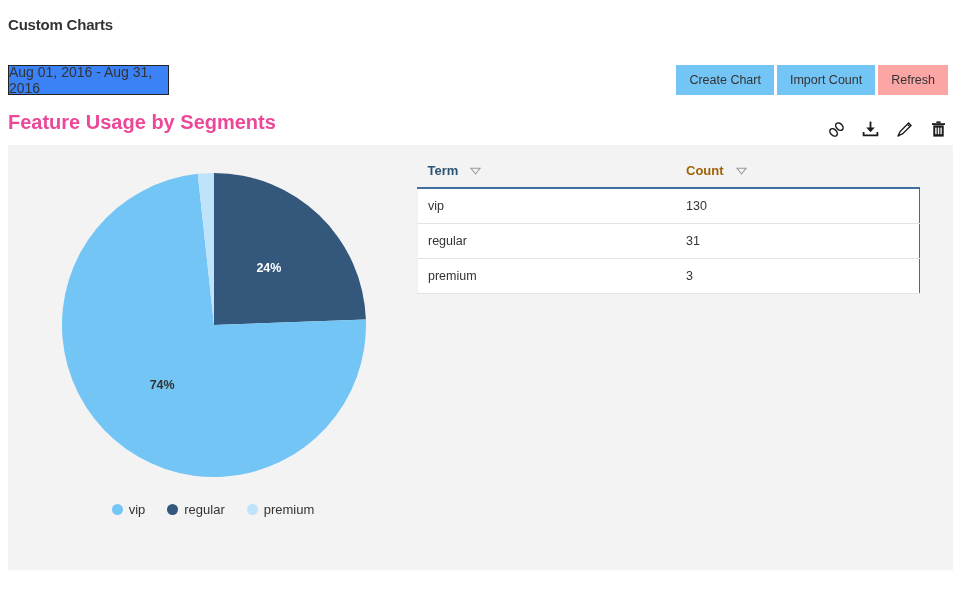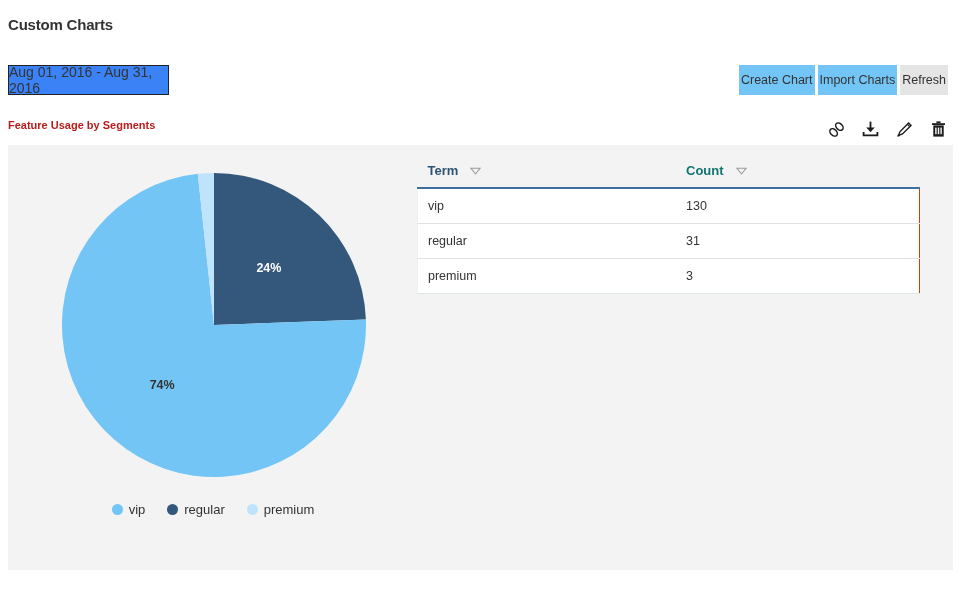--- a/index.html
+++ b/index.html
@@ -50,38 +50,38 @@
     align-items: stretch;
     gap: 3px;
   }
   .tbtn {
     height: 30px;
     display: flex;
     align-items: center;
     justify-content: center;
     font-size: 12.5px;
     color: #333333;
-    padding: 0 2px;
+    padding: 0 13px;
     box-sizing: border-box;
     cursor: pointer;
     border: none;
     font-family: "Liberation Sans", sans-serif;
     white-space: nowrap;
   }
   .tbtn.primary { background: #73c5f6; }
   .tbtn.light   { background: #c2e6fc; }
 
   
   #chart-title {
     position: absolute;
     left: 8px;
-    top: 119px;
-    font-size: 11px;
+    top: 111px;
+    font-size: 20px;
     font-weight: bold;
-    color: #b91c1c;
+    color: #ec4899;
   }
   #chart-icons {
     position: absolute;
     right: 13px;
     top: 118px;
     display: flex;
     align-items: center;
     gap: 14px;
   }
   .icon-btn {
@@ -192,22 +192,22 @@
 <body>
 
 <div id="page-title">Custom Charts</div>
 
 <div id="date-range">
   <span>Aug 01, 2016 - Aug 31, 2016</span>
 </div>
 
 <div id="toolbar">
   <button class="tbtn primary" style="background: rgb(115, 197, 246);">Create Chart</button>
-  <button class="tbtn primary" style="background: rgb(115, 197, 246);">Import Charts</button>
-  <button class="tbtn light" style="background: #e5e5e5;">Refresh</button>
+  <button class="tbtn primary" style="background: rgb(115, 197, 246);">Import Count</button>
+  <button class="tbtn light" style="background: #fca5a5;">Refresh</button>
 </div>
 
 <div id="chart-title">Feature Usage by Segments</div>
 
 <div id="chart-icons">
   <div class="icon-btn" title="link">
     <svg width="19" height="19" viewBox="0 0 19 19">
       <g fill="none" stroke="#1b1b1b" stroke-width="1.5">
         <ellipse cx="6.6" cy="12.4" rx="3.0" ry="4.3" transform="rotate(-45 6.6 12.4)"></ellipse>
         <ellipse cx="12.4" cy="6.6" rx="3.0" ry="4.3" transform="rotate(-45 12.4 6.6)"></ellipse>
@@ -280,21 +280,21 @@
       <thead>
         <tr>
           <th class="c-term" style="color: rgb(45, 83, 114); border-bottom-color: rgb(63, 111, 159);">
             <span class="sort-wrap">
               <span>Term</span>
               <svg width="11" height="8" viewBox="0 0 11 8">
                 <path d="M0.8 1.2 L 10.2 1.2 L 5.5 7.0 Z" fill="none" stroke="#9a9a9a" stroke-width="1.1"></path>
               </svg>
             </span>
           </th>
-          <th style="color: #0f766e; border-bottom-color: rgb(63, 111, 159);">
+          <th style="color: #a16207; border-bottom-color: rgb(63, 111, 159);">
             <span class="sort-wrap">
               <span>Count</span>
               <svg width="11" height="8" viewBox="0 0 11 8">
                 <path d="M0.8 1.2 L 10.2 1.2 L 5.5 7.0 Z" fill="none" stroke="#9a9a9a" stroke-width="1.1"></path>
               </svg>
             </span>
           </th>
         </tr>
       </thead>
       <tbody id="table-body">

